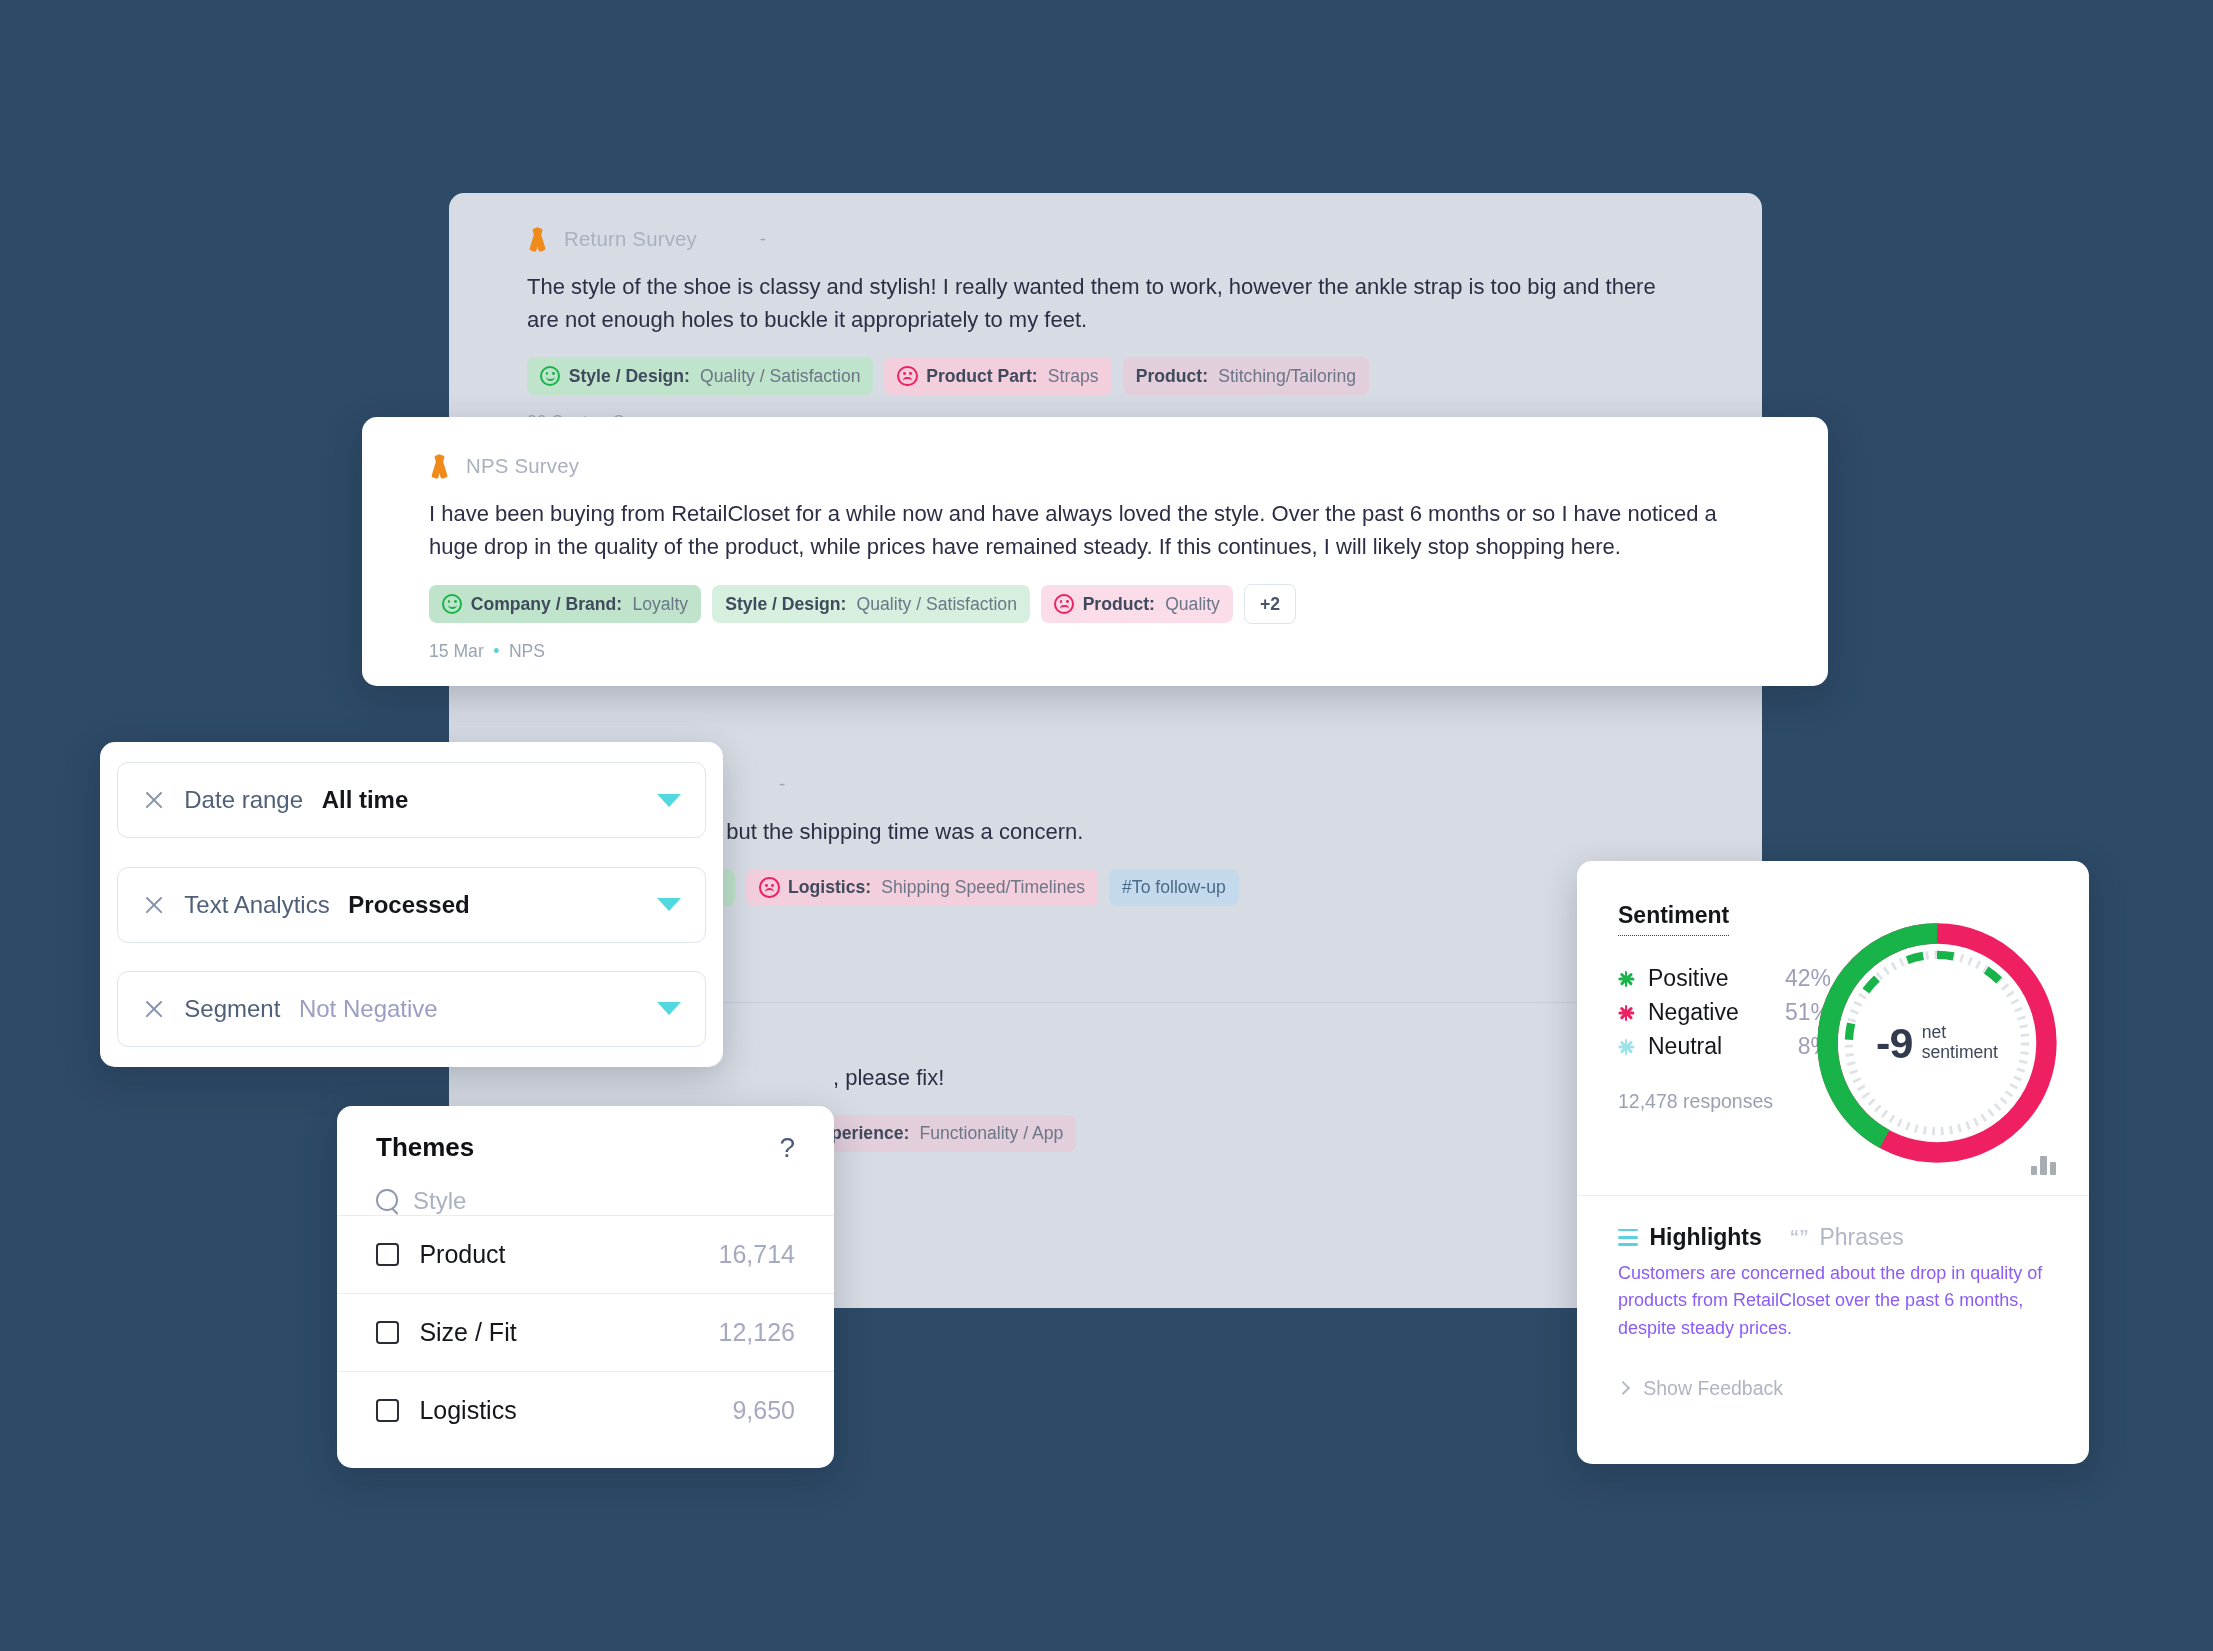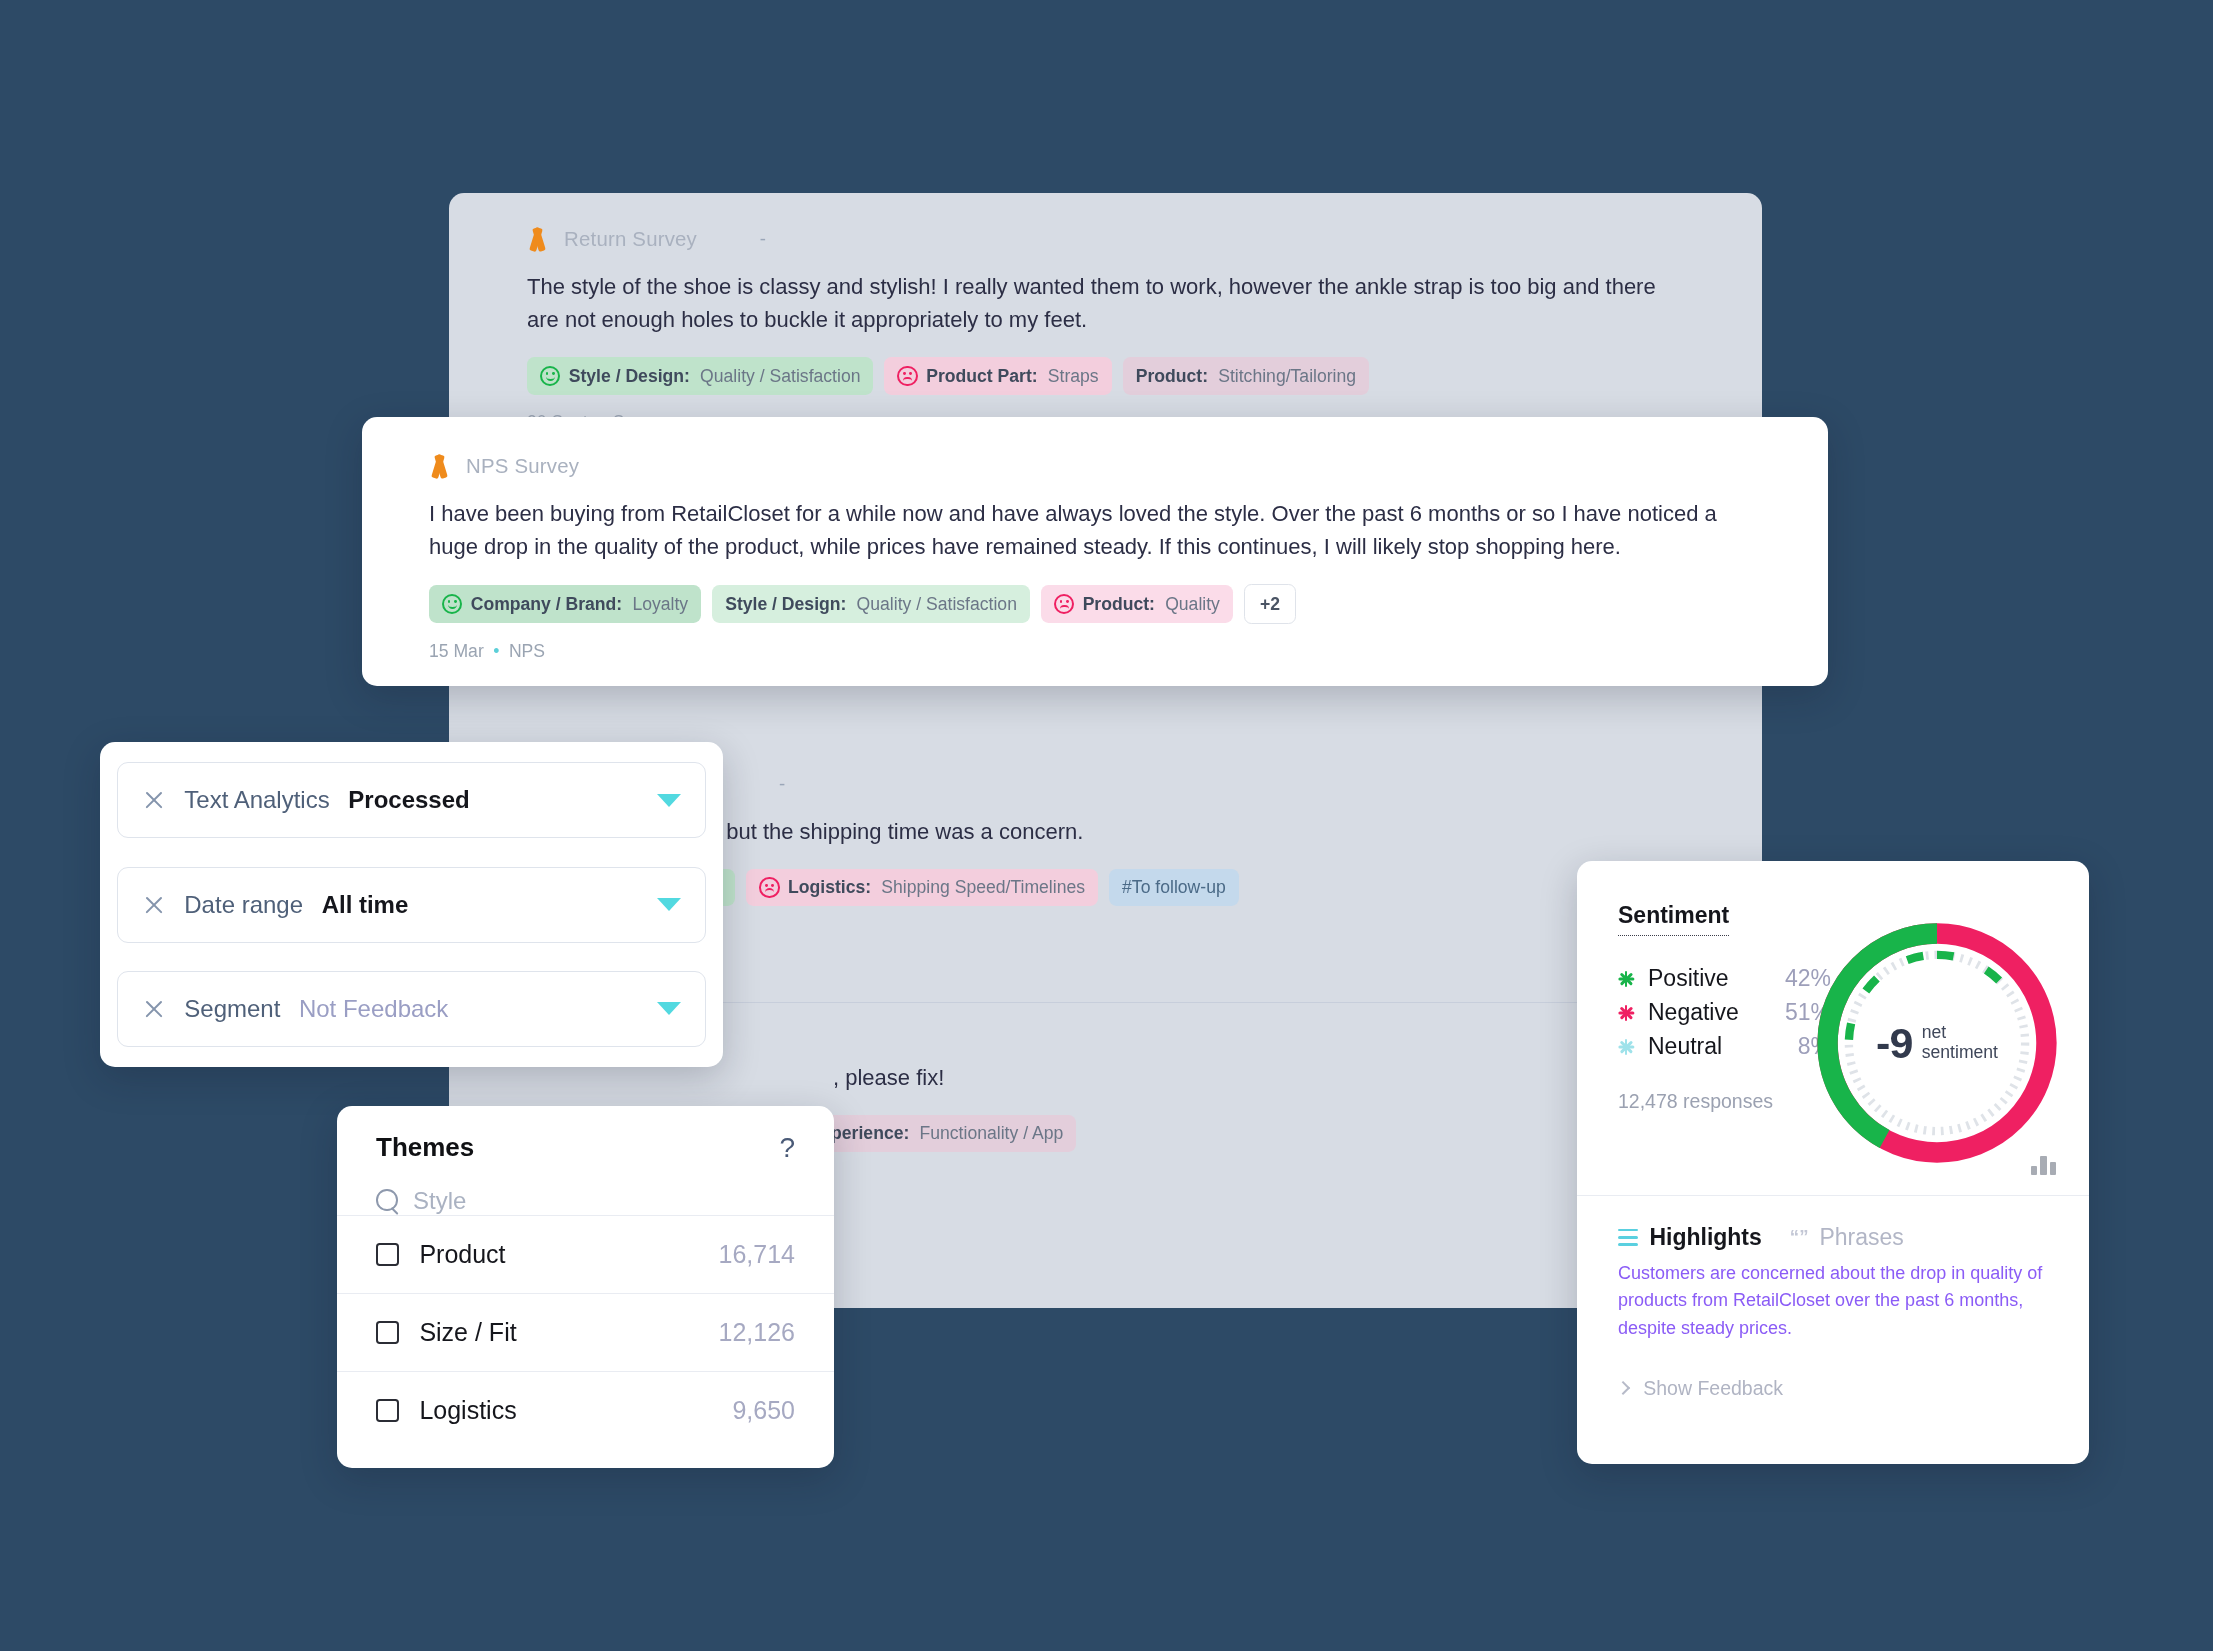--- a/index.html
+++ b/index.html
@@ -311,34 +311,34 @@
     <div class="fi-meta">
       <span>15 Mar</span>
       <span class="dot">•</span>
       <span>NPS</span>
     </div>
   </div>
 
   <div class="filters-card">
     <div class="filter-row">
       <span class="x-ico"></span>
+      <span class="f-label">Date range</span>
+      <span class="f-value">All time</span>
+      <span class="caret-dn"></span>
+    </div>
+    <div class="filter-row">
+      <span class="x-ico"></span>
       <span class="f-label">Text Analytics</span>
       <span class="f-value">Processed</span>
       <span class="caret-dn"></span>
     </div>
     <div class="filter-row">
       <span class="x-ico"></span>
-      <span class="f-label">Date range</span>
-      <span class="f-value">All time</span>
-      <span class="caret-dn"></span>
-    </div>
-    <div class="filter-row">
-      <span class="x-ico"></span>
       <span class="f-label">Segment</span>
-      <span class="f-value muted">Not Feedback</span>
+      <span class="f-value muted">Not Negative</span>
       <span class="caret-dn"></span>
     </div>
   </div>
 
   <div class="themes-card">
     <div class="themes-head">
       <span class="themes-title">Themes</span>
       <span class="q-ico">?</span>
     </div>
     <div class="themes-search">

